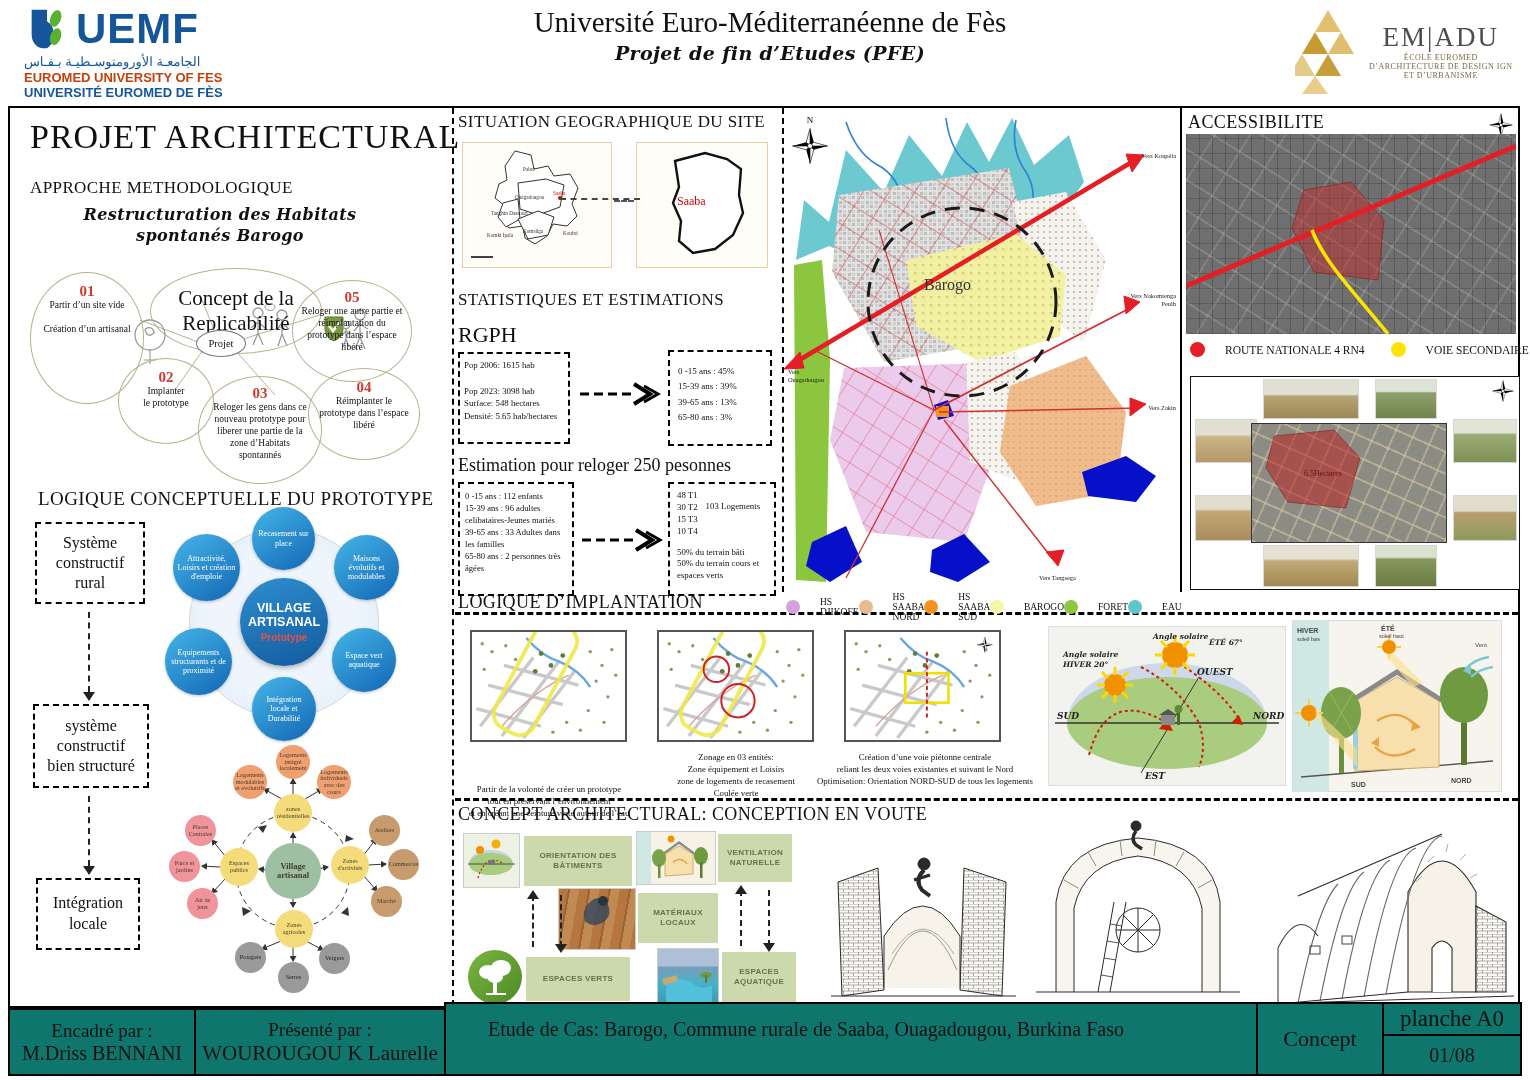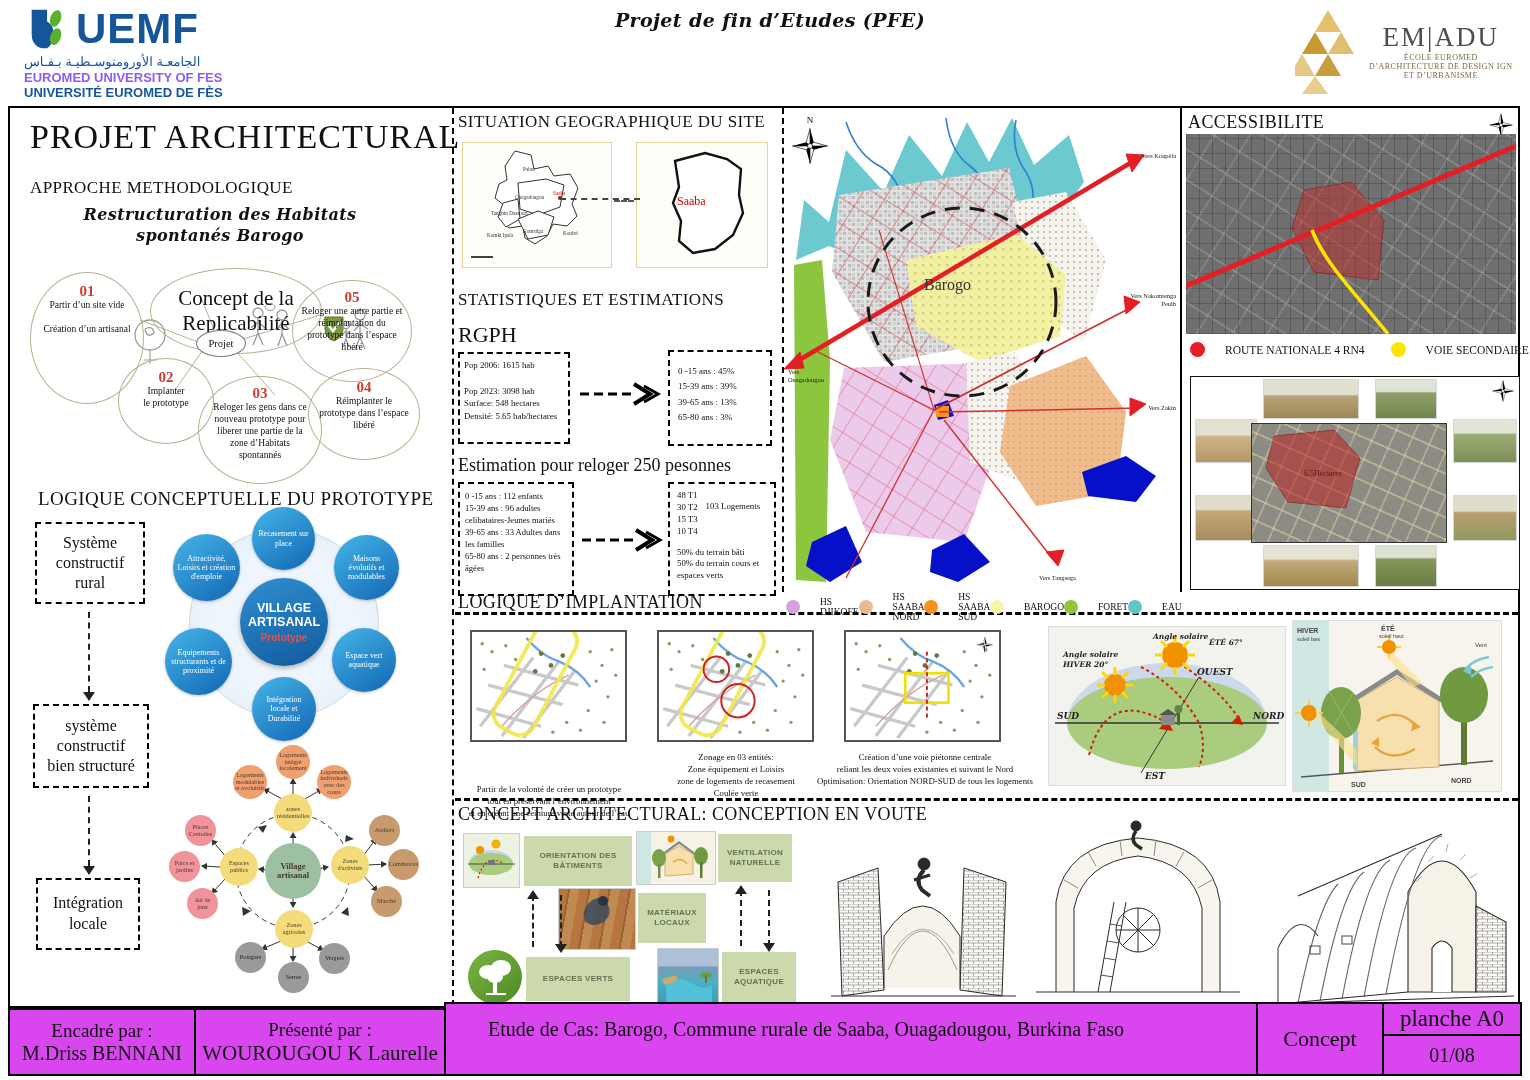--- a/index.html
+++ b/index.html
@@ -11,46 +11,47 @@
   .sans{font-family:"Liberation Sans",sans-serif;}
   .hand{font-family:"DejaVu Serif",serif;font-style:italic;font-weight:bold;letter-spacing:.4px;}
   .sec-title{font-size:17px;letter-spacing:.4px;}
   .dashbox{border:2px dashed #000;box-sizing:border-box;background:#fff;}
   .ell{border:1.4px solid #b9b28f;border-radius:50%;box-sizing:border-box;background:rgba(255,255,255,.0);}
   .num{color:#cf3b2f;font-weight:bold;font-size:15px;}
   .stept{font-size:9.5px;line-height:1.25;}
   .sat{border-radius:50%;background:linear-gradient(145deg,#45b6e8,#1266b4);color:#fff;font-size:8px;line-height:1.15;padding:4px;box-sizing:border-box;box-shadow:0 1px 3px rgba(0,0,0,.25);}
   .vc{border-radius:50%;font-size:6.2px;line-height:1.08;color:#4a3b2a;padding:2px;box-sizing:border-box;}
   .glab{background:#ccd9ad;color:#64734f;font-weight:bold;font-size:8px;letter-spacing:.3px;line-height:1.2;padding:2px;box-sizing:border-box;}
-  .fcell{border:2px solid #000;box-sizing:border-box;background:#d946ef;}
+  .fcell{border:2px solid #000;box-sizing:border-box;background:#0f766e;}
   .legend-dot{width:14px;height:14px;border-radius:50%;flex:0 0 auto;}
   .leg-item{display:flex;align-items:center;gap:20px;font-size:9.5px;}
   .photo{box-sizing:border-box;border:1px solid #d8d8d8;}
   .dashv{border-left:2px dashed #222;}
   .tri-down{width:0;height:0;border-left:6px solid transparent;border-right:6px solid transparent;border-top:9px solid #222;}
   .tri-up{width:0;height:0;border-left:6px solid transparent;border-right:6px solid transparent;border-bottom:9px solid #222;}
 </style>
 </head>
 <body>
 
 <div class="abs" style="left:24px;top:6px;width:330px;">
   <div style="display:flex;align-items:center;gap:6px;">
     <svg width="46" height="46" viewBox="0 0 48 48">
       <path d="M8,4 h16 v12 a14,16 0 0 1 0,28 h-4 a12,14 0 0 1 -12,-14 z" fill="#15559a"></path>
       <ellipse cx="33" cy="13" rx="5.5" ry="9" fill="#58b22f" transform="rotate(20 33 13)"></ellipse>
       <ellipse cx="33" cy="32" rx="5.5" ry="9" fill="#58b22f" transform="rotate(20 33 32)"></ellipse>
     </svg>
     <span class="sans" style="font-size:42px;font-weight:bold;color:#15559a;letter-spacing:1px;line-height:1;">UEMF</span>
   </div>
   <div class="sans" style="font-size:13px;color:#15559a;margin-top:2px;">الجامعـة الأورومتوسـطيـة بـفـاس</div>
-  <div class="sans" style="font-size:13px;font-weight:bold;color:#8b5cf6;margin-top:1px;">EUROMED UNIVERSITY OF FES</div>
+  <div class="sans" style="font-size:13px;font-weight:bold;color:#c2410c;margin-top:1px;">EUROMED UNIVERSITY OF FES</div>
   <div class="sans" style="font-size:13px;font-weight:bold;color:#15559a;">UNIVERSITÉ EUROMED DE FÈS</div>
 </div>
 
 <div class="abs" style="left:460px;top:6px;width:620px;text-align:center;">
+  <div style="font-size:29px;">Université Euro-Méditerranéenne de Fès</div>
   <div class="hand" style="font-size:19px;margin-top:3px;">Projet de fin d’Etudes (PFE)</div>
 </div>
 
 <div class="abs" style="left:1295px;top:8px;display:flex;gap:8px;align-items:center;">
   <svg width="66" height="86" viewBox="0 0 66 86">
     <polygon points="33,2 46,24 20,24" fill="#e2c070"></polygon>
     <polygon points="20,24 33,46 7,46" fill="#c89a32"></polygon>
     <polygon points="46,24 59,46 33,46" fill="#d9b457" opacity=".85"></polygon>
     <polygon points="33,46 46,68 20,68" fill="#b8860b" opacity=".8"></polygon>
     <polygon points="7,46 20,68 -6,68" fill="#d9b457" opacity=".7"></polygon>
@@ -671,21 +672,21 @@
   </svg>
 </div>
 <div class="abs glab cc sans" style="left:718px;top:834px;width:74px;height:48px;">VENTILATION NATURELLE</div>
 
 <div class="abs" style="left:558px;top:888px;width:78px;height:62px;background:repeating-linear-gradient(100deg,#b5773f 0 9px,#9c6332 9px 11px,#c08a52 11px 20px);border:1px solid #ccc;box-sizing:border-box;">
   <svg width="76" height="60" viewBox="0 0 76 60">
       <path d="M30,14 q10,-10 18,0 q6,10 -2,18 q-12,8 -20,0 q-4,-10 4,-18" fill="#3a4a5a" opacity=".85"></path>
       <circle cx="44" cy="12" r="5" fill="#2a3440"></circle>
     </svg>
 </div>
-<div class="abs glab cc sans" style="left:638px;top:893px;width:68px;height:50px;">MATÉRIAUX LOCAUX</div>
+<div class="abs glab cc sans" style="left:638px;top:893px;width:80px;height:50px;">MATÉRIAUX LOCAUX</div>
 
 <div class="abs" style="left:468px;top:950px;width:54px;height:54px;border-radius:50%;background:linear-gradient(135deg,#79b53f,#4e8a26);">
   <svg width="54" height="54" viewBox="0 0 54 54">
     <rect x="25" y="28" width="4" height="16" fill="#fff"></rect>
     <ellipse cx="20" cy="22" rx="9" ry="7" fill="#fff"></ellipse>
       <ellipse cx="33" cy="18" rx="10" ry="8" fill="#fff"></ellipse>
       <ellipse cx="27" cy="27" rx="8" ry="6" fill="#fff"></ellipse>
     <line x1="18" y1="44" x2="38" y2="44" stroke="#fff" stroke-width="2"></line>
   </svg>
 </div>

